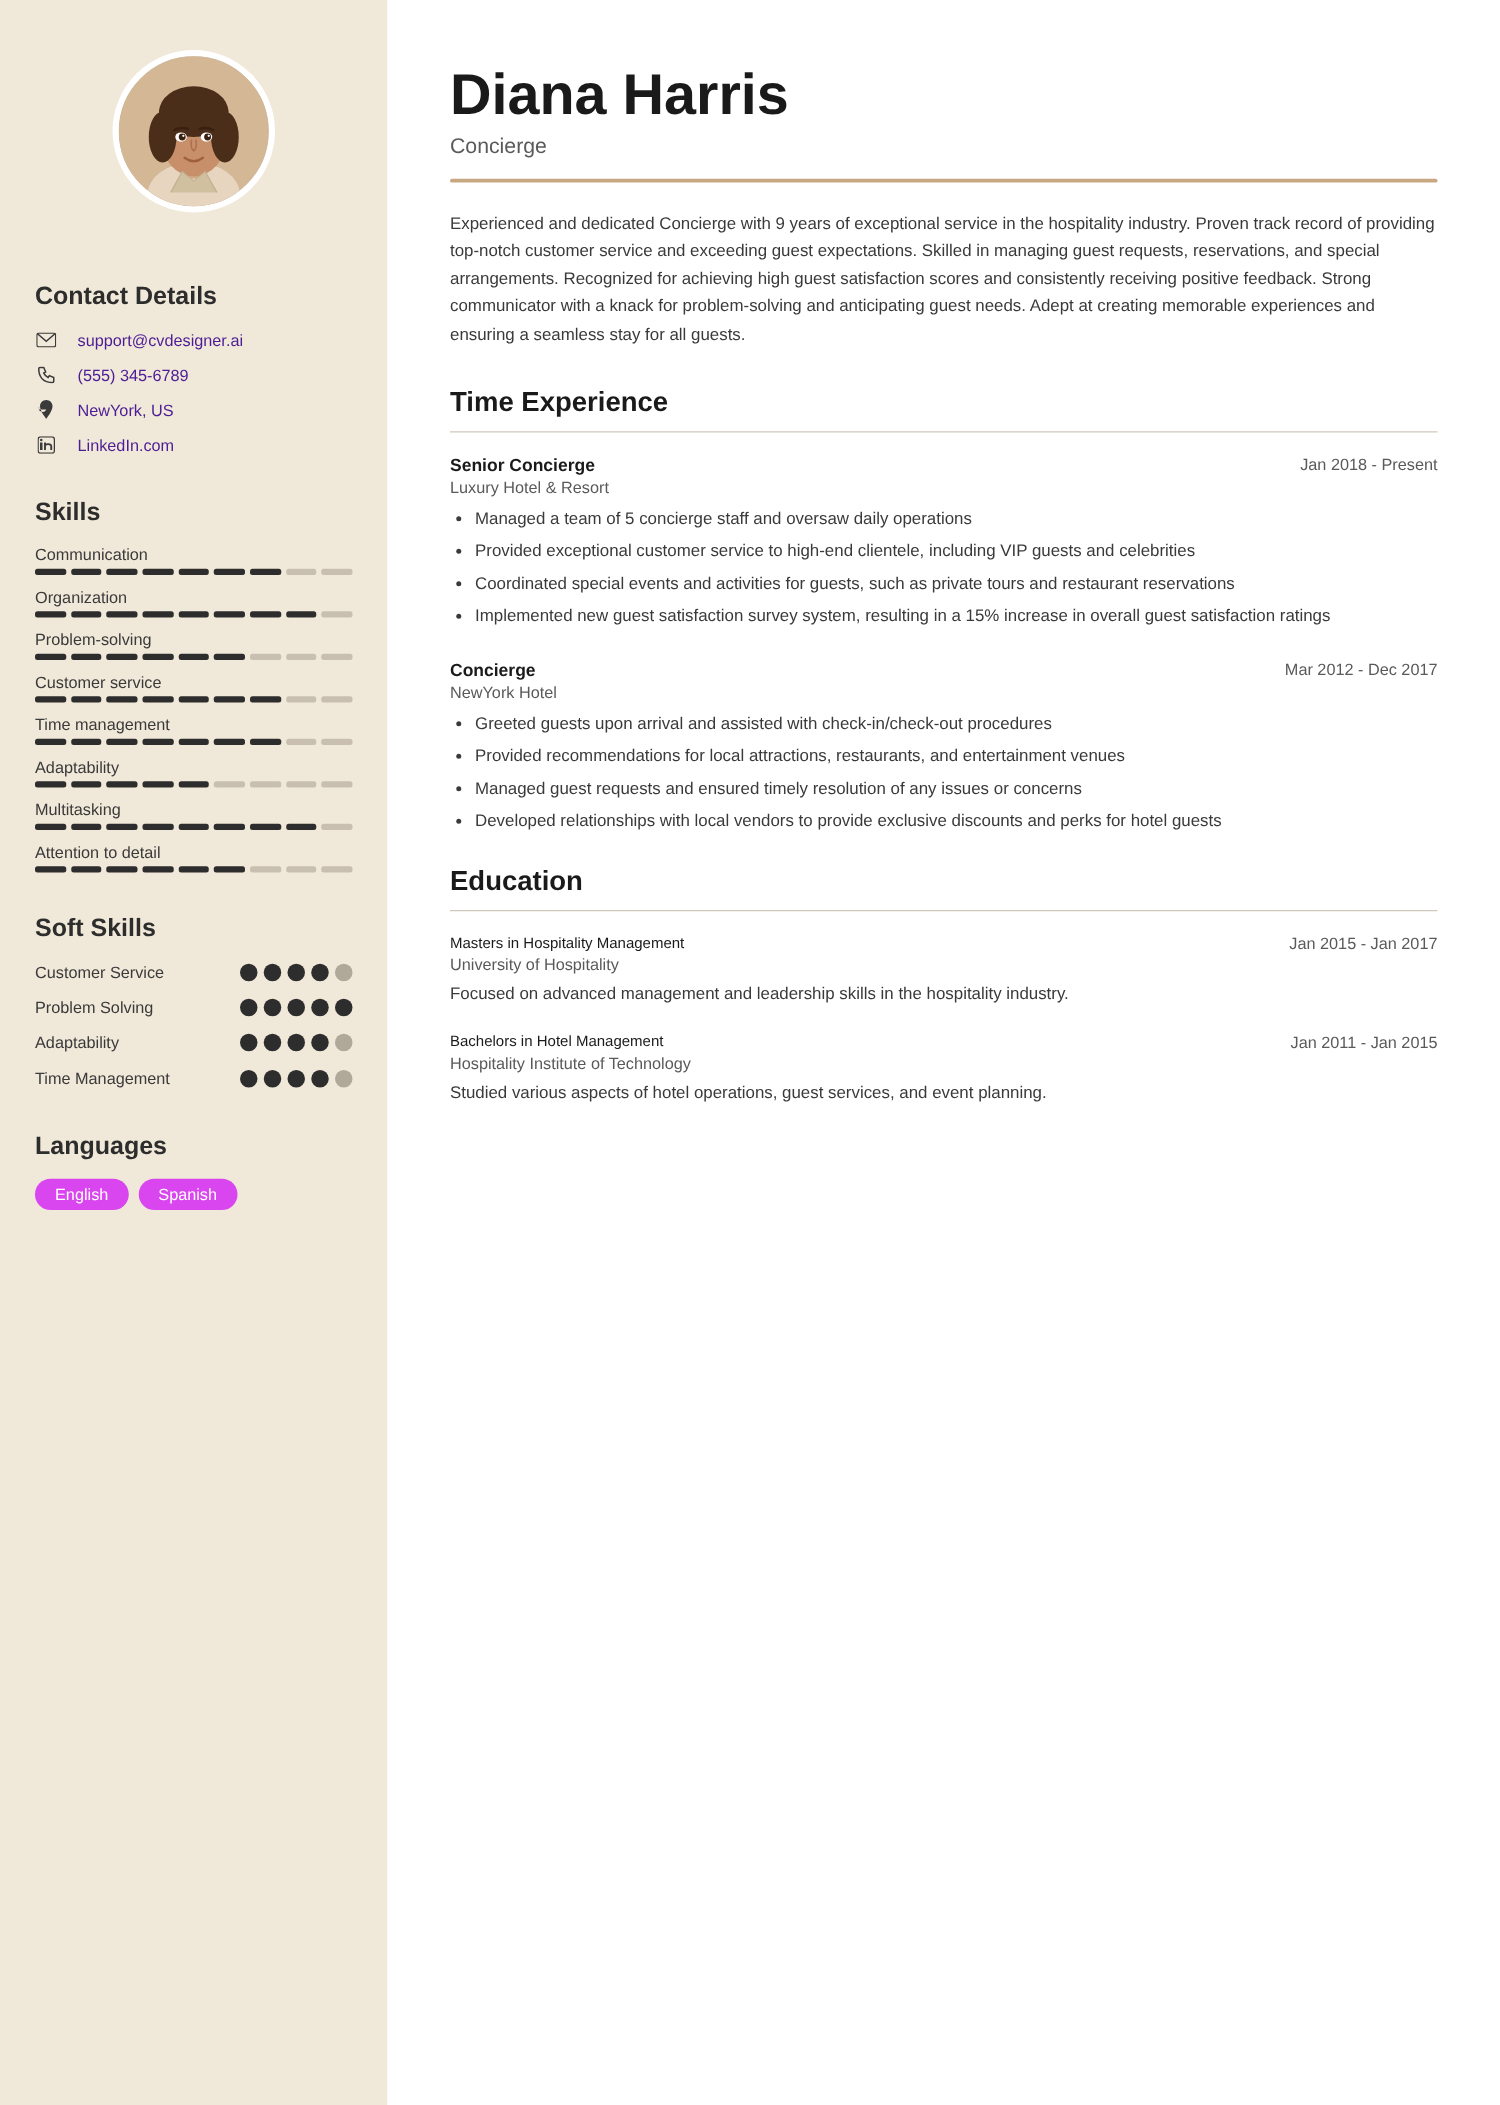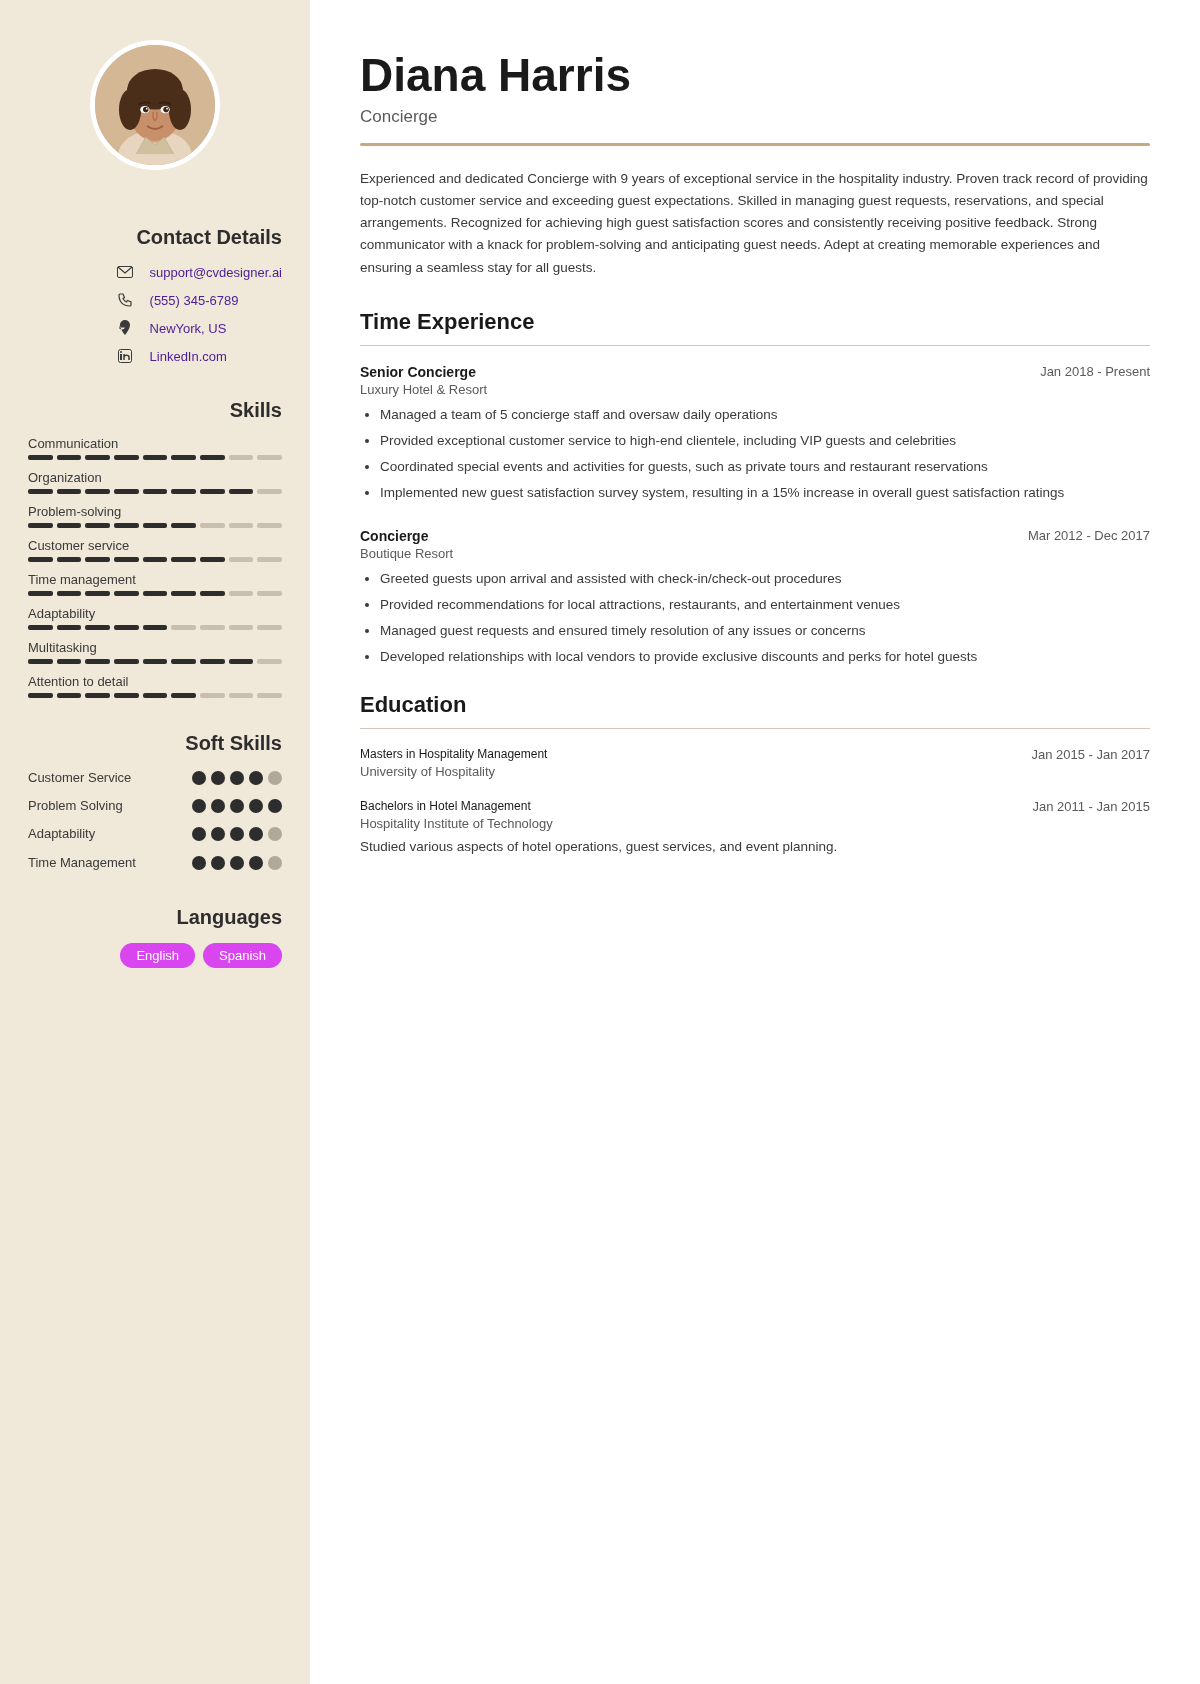--- a/index.html
+++ b/index.html
@@ -20,21 +20,21 @@
     }
 
     
     .sidebar {
       width: 310px;
       min-width: 310px;
       background: #f0e8d8;
       padding: 40px 28px 40px 28px;
       display: flex;
       flex-direction: column;
-      align-items: flex-end;
+      align-items: flex-start;
     }
 
     .avatar-container {
       width: 100%;
       display: flex;
       justify-content: center;
       margin-bottom: 32px;
     }
 
     .avatar {
@@ -568,40 +568,41 @@
             <li>Provided exceptional customer service to high-end clientele, including VIP guests and celebrities</li>
             <li>Coordinated special events and activities for guests, such as private tours and restaurant reservations</li>
             <li>Implemented new guest satisfaction survey system, resulting in a 15% increase in overall guest satisfaction ratings</li>
           </ul>
         </div>
         <div class="job-block">
           <div class="job-header">
             <div class="job-title">Concierge</div>
             <div class="job-date">Mar 2012 - Dec 2017</div>
           </div>
-          <div class="job-company">Boutique Resort</div>
+          <div class="job-company">NewYork Hotel</div>
           <ul class="job-bullets">
             <li>Greeted guests upon arrival and assisted with check-in/check-out procedures</li>
             <li>Provided recommendations for local attractions, restaurants, and entertainment venues</li>
             <li>Managed guest requests and ensured timely resolution of any issues or concerns</li>
             <li>Developed relationships with local vendors to provide exclusive discounts and perks for hotel guests</li>
           </ul>
         </div>
       </div>
 
     <div class="section-heading">Education</div>
     <div class="section-divider"></div>
 
     <div id="edu-list">
         <div class="edu-block">
           <div class="edu-header">
             <div class="edu-degree">Masters in Hospitality Management</div>
             <div class="edu-date">Jan 2015 - Jan 2017</div>
           </div>
           <div class="edu-school">University of Hospitality</div>
+          <div class="edu-desc">Focused on advanced management and leadership skills in the hospitality industry.</div>
         </div>
         <div class="edu-block">
           <div class="edu-header">
             <div class="edu-degree">Bachelors in Hotel Management</div>
             <div class="edu-date">Jan 2011 - Jan 2015</div>
           </div>
           <div class="edu-school">Hospitality Institute of Technology</div>
           <div class="edu-desc">Studied various aspects of hotel operations, guest services, and event planning.</div>
         </div>
       </div>

